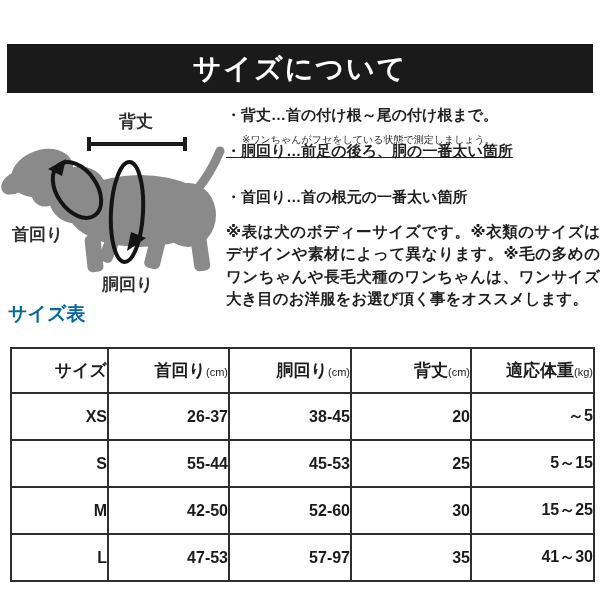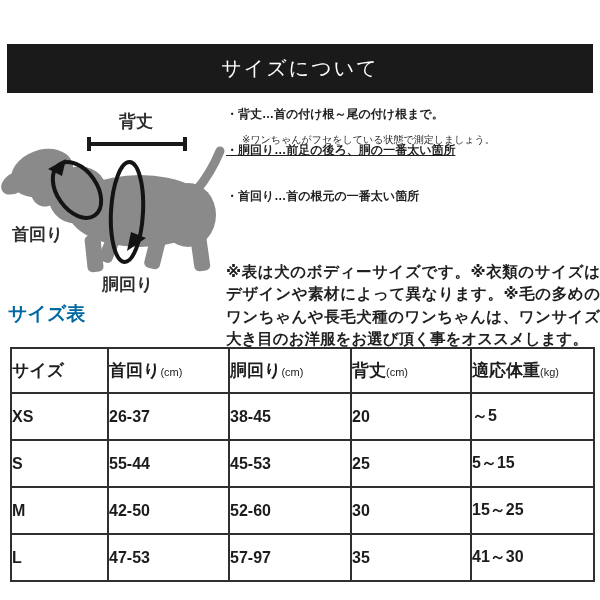--- a/index.html
+++ b/index.html
@@ -3,48 +3,48 @@
 <meta charset="utf-8">
 <style>
   * { margin:0; padding:0; box-sizing:border-box; }
   html,body { background:#fff; }
   body { font-family:"Liberation Sans","DejaVu Sans",sans-serif; }
   .page { position:relative; width:600px; height:600px; background:#ffffff; overflow:hidden; }
 
   
   .title-bar { position:absolute; left:7px; top:44px; width:586px; height:49px;
     background:#1a1a1a; display:flex; align-items:center; justify-content:center; }
-  .title-bar span { color:#ffffff; font-size:20px; font-weight:normal; letter-spacing:2px; }
+  .title-bar span { color:#ffffff; font-size:28px; font-weight:bold; letter-spacing:2px; }
 
   
   .diagram { position:absolute; left:0; top:105px; width:235px; height:195px; }
   .back-label { position:absolute; left:100px; top:5px; width:72px; text-align:center;
     font-size:17px; color:#2e2e2e; font-weight:bold; }
   .measure-line { position:absolute; left:87px; top:37px; width:100px; height:4px; background:#1a1a1a; }
   .measure-cap { position:absolute; top:32px; width:4px; height:14px; background:#1a1a1a; }
   .cap-l { left:87px; } .cap-r { left:183px; }
   .dog-svg { position:absolute; left:0; top:38px; }
   .kubi-label { position:absolute; left:12px; top:118px; font-size:17px; color:#2e2e2e; font-weight:bold; }
   .dou-label { position:absolute; left:102px; top:168px; font-size:17px; color:#2e2e2e; font-weight:bold; }
 
   
   .notes { position:absolute; left:226px; top:102px; width:372px; }
-  .bullet { position:absolute; left:0; width:372px; font-size:12px; font-weight:bold;
+  .bullet { position:absolute; left:0; width:372px; font-size:15px; font-weight:bold;
     color:#1f1f1f; white-space:nowrap; letter-spacing:0; }
   .b1 { top:4px; } .b2 { top:40px;text-decoration:underline; } .b3 { top:86px; }
   .subnote { position:absolute; left:16px; top:31px; width:356px; font-size:10px;
     color:#2b2b2b; white-space:nowrap; }
   .disclaimer { position:absolute; left:0; top:119px; width:374px; font-size:15.5px;
-    line-height:22.4px; color:#1f1f1f; font-weight:bold; text-align:justify;margin-top:40px; }
+    line-height:22.4px; color:#1f1f1f; font-weight:bold; text-align:justify; }
 
   
   .table-title { position:absolute; left:8px; top:301px; font-size:19px; font-weight:bold; color:#0369a1; }
   table.size { position:absolute; left:10px; top:347px; width:583px; border-collapse:collapse;
     table-layout:fixed; }
-  table.size th, table.size td { border:2px solid #2f2f2f; text-align:left; vertical-align:middle;
+  table.size th, table.size td { border:2px solid #2f2f2f; text-align:right; vertical-align:middle;
     color:#1c1c1c; }
   table.size th { height:45px; font-size:17px; font-weight:bold; }
   table.size td { height:47px; font-size:16px; font-weight:600; }
   .unit { font-size:11px; font-weight:normal; }
 </style>
 </head>
 <body>
 
 <div class="page">
 

